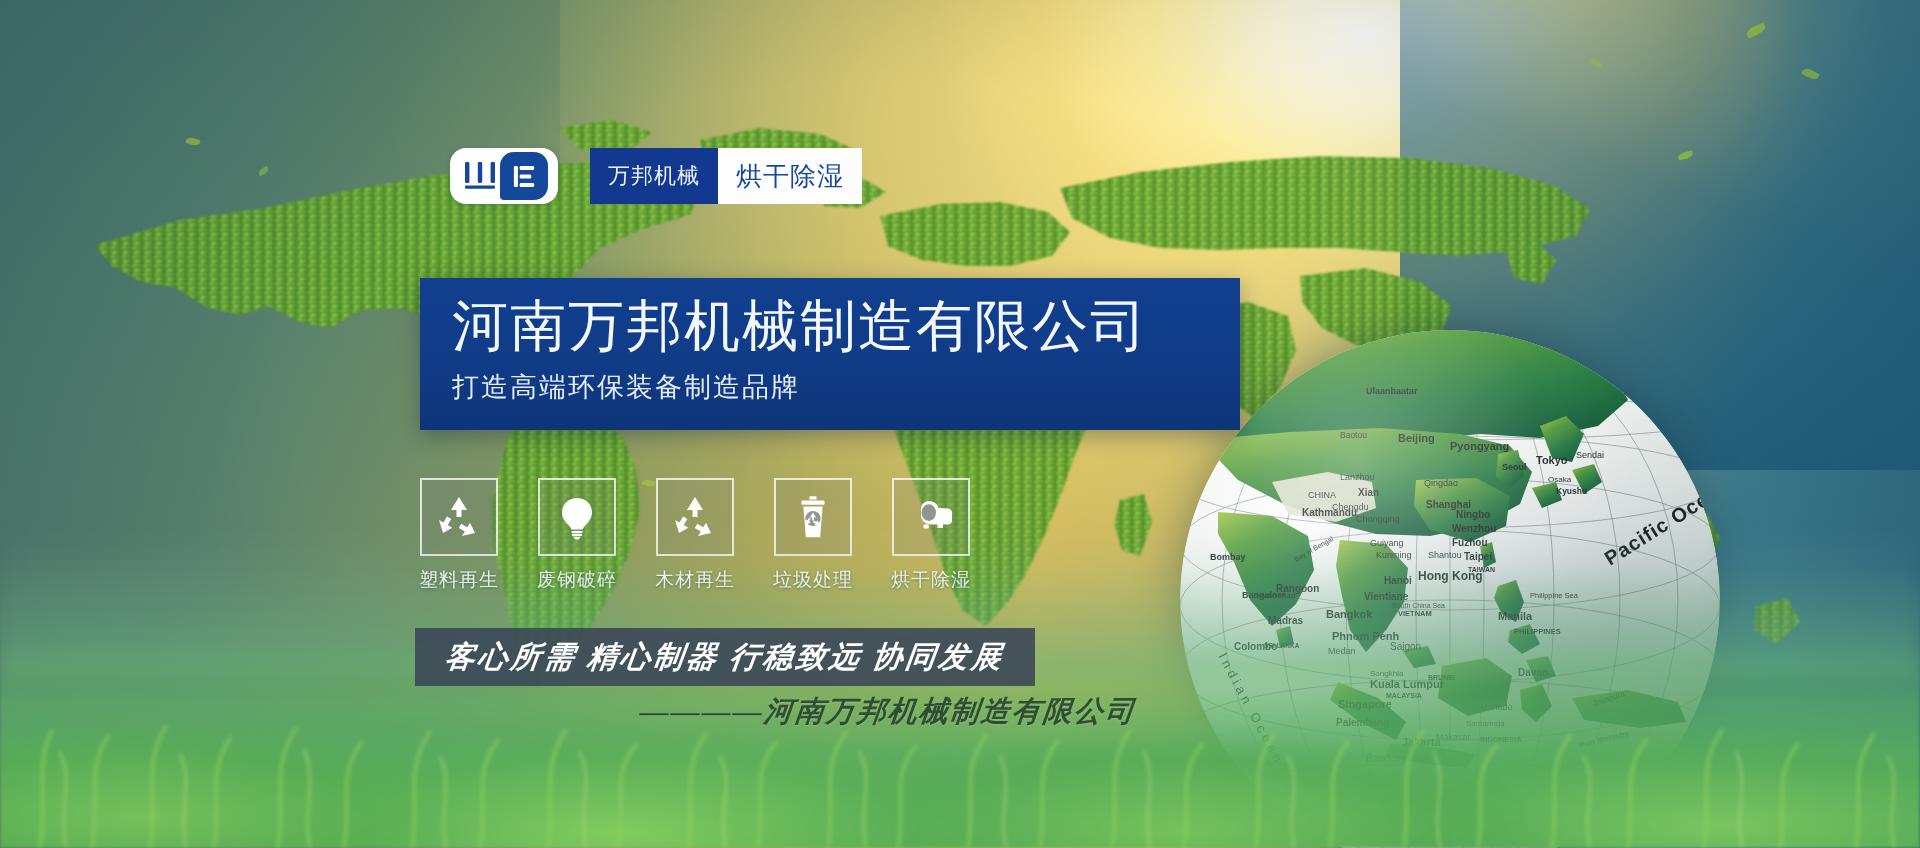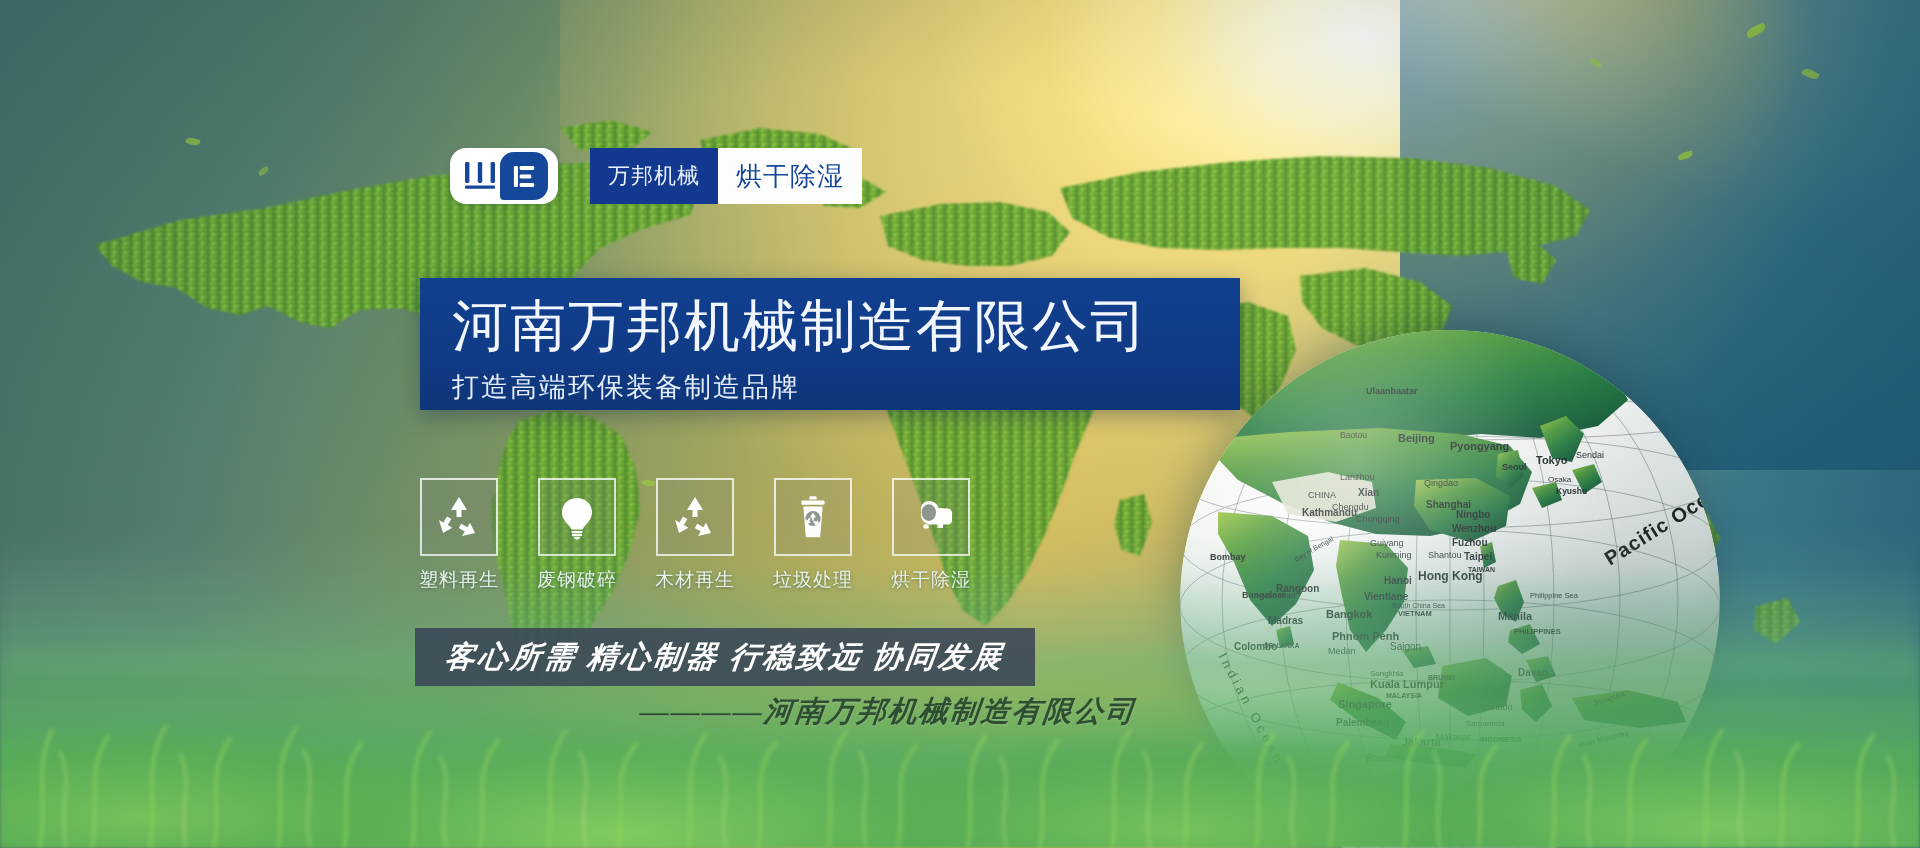--- a/index.html
+++ b/index.html
@@ -96,21 +96,21 @@
     font-weight:300;
   }
   .tab-white{
     background:#fdfdfd; color:#15489a; padding:0 18px;
     display:flex; align-items:center; font-size:26px; letter-spacing:1px;
     font-weight:300;
   }
 
   
   .title-box{
-    position:absolute; left:420px; top:278px; width:820px; height:132px;
+    position:absolute; left:420px; top:278px; width:820px; height:152px;
     background:linear-gradient(180deg,#11408f 0%,#103b87 55%,#0e3579 100%);
     box-shadow:0 6px 20px rgba(8,30,62,.34);
     padding:18px 34px 0 32px;
   }
   .title-main{
     color:#f2f7ff; font-size:56px; line-height:1.06; font-weight:300;
     letter-spacing:2px; white-space:nowrap;
   }
   .title-sub{
     color:#e2ecfb; font-size:27px; font-weight:300; letter-spacing:2px;

